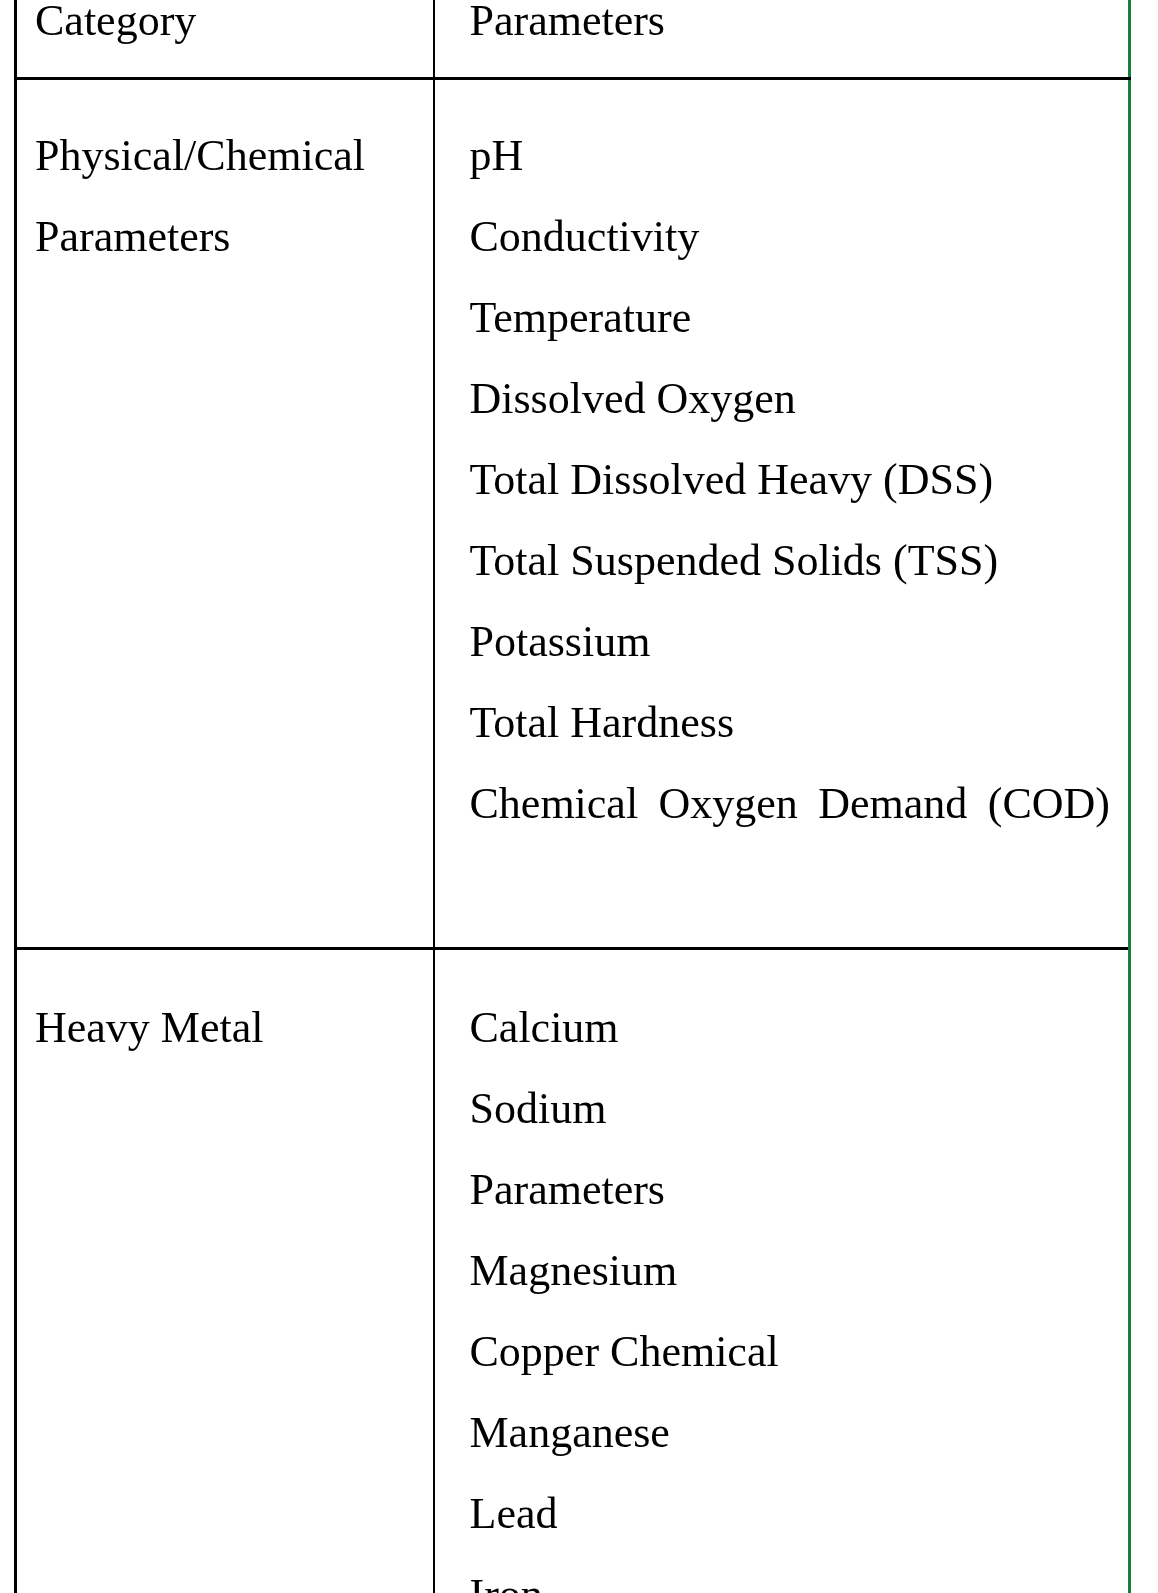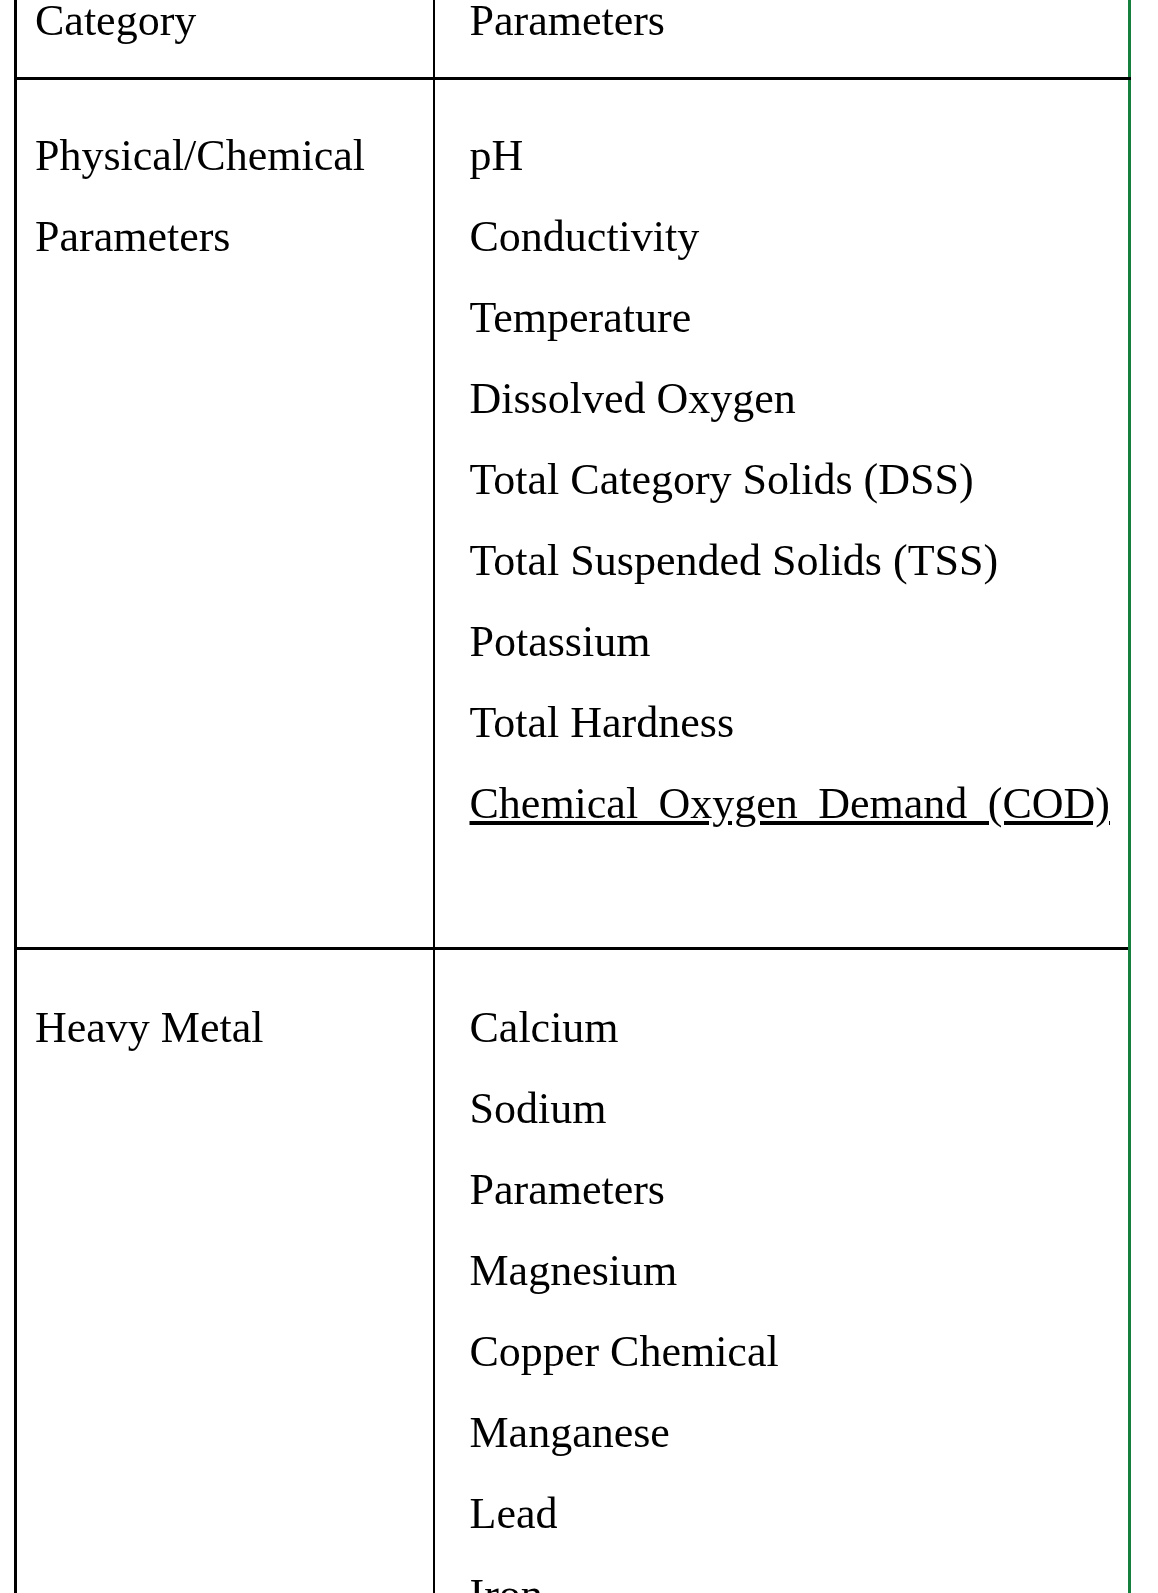--- a/index.html
+++ b/index.html
@@ -103,21 +103,20 @@
   
   .param {
     display: block;
     text-align: justify;
     text-justify: inter-word;
     hyphens: none;
   }
   
   .param.wrap {
     text-align: justify;
-    text-decoration: underline;
   }
   .param.wrap::after {
     content: "";
     display: inline-block;
     width: 100%;
     height: 0;
   }
 
   .row-physical td .cell-inner {
     padding-bottom: 22px;
@@ -157,21 +156,21 @@
             <div class="cell-inner">
               <span class="cat-label">Physical/Chemical Parameters</span>
             </div>
           </td>
           <td class="col2">
             <div class="cell-inner col2-inner">
               <span class="param">pH</span>
               <span class="param">Conductivity</span>
               <span class="param">Temperature</span>
               <span class="param">Dissolved Oxygen</span>
-              <span class="param">Total Category Solids (DSS)</span>
+              <span class="param">Total Dissolved Heavy (DSS)</span>
               <span class="param">Total Suspended Solids (TSS)</span>
               <span class="param">Potassium</span>
               <span class="param">Total Hardness</span>
               <span class="param wrap">Chemical Oxygen Demand (COD)</span>
             </div>
           </td>
         </tr>
 
         <tr class="row-heavy-metal">
           <td class="col1">

